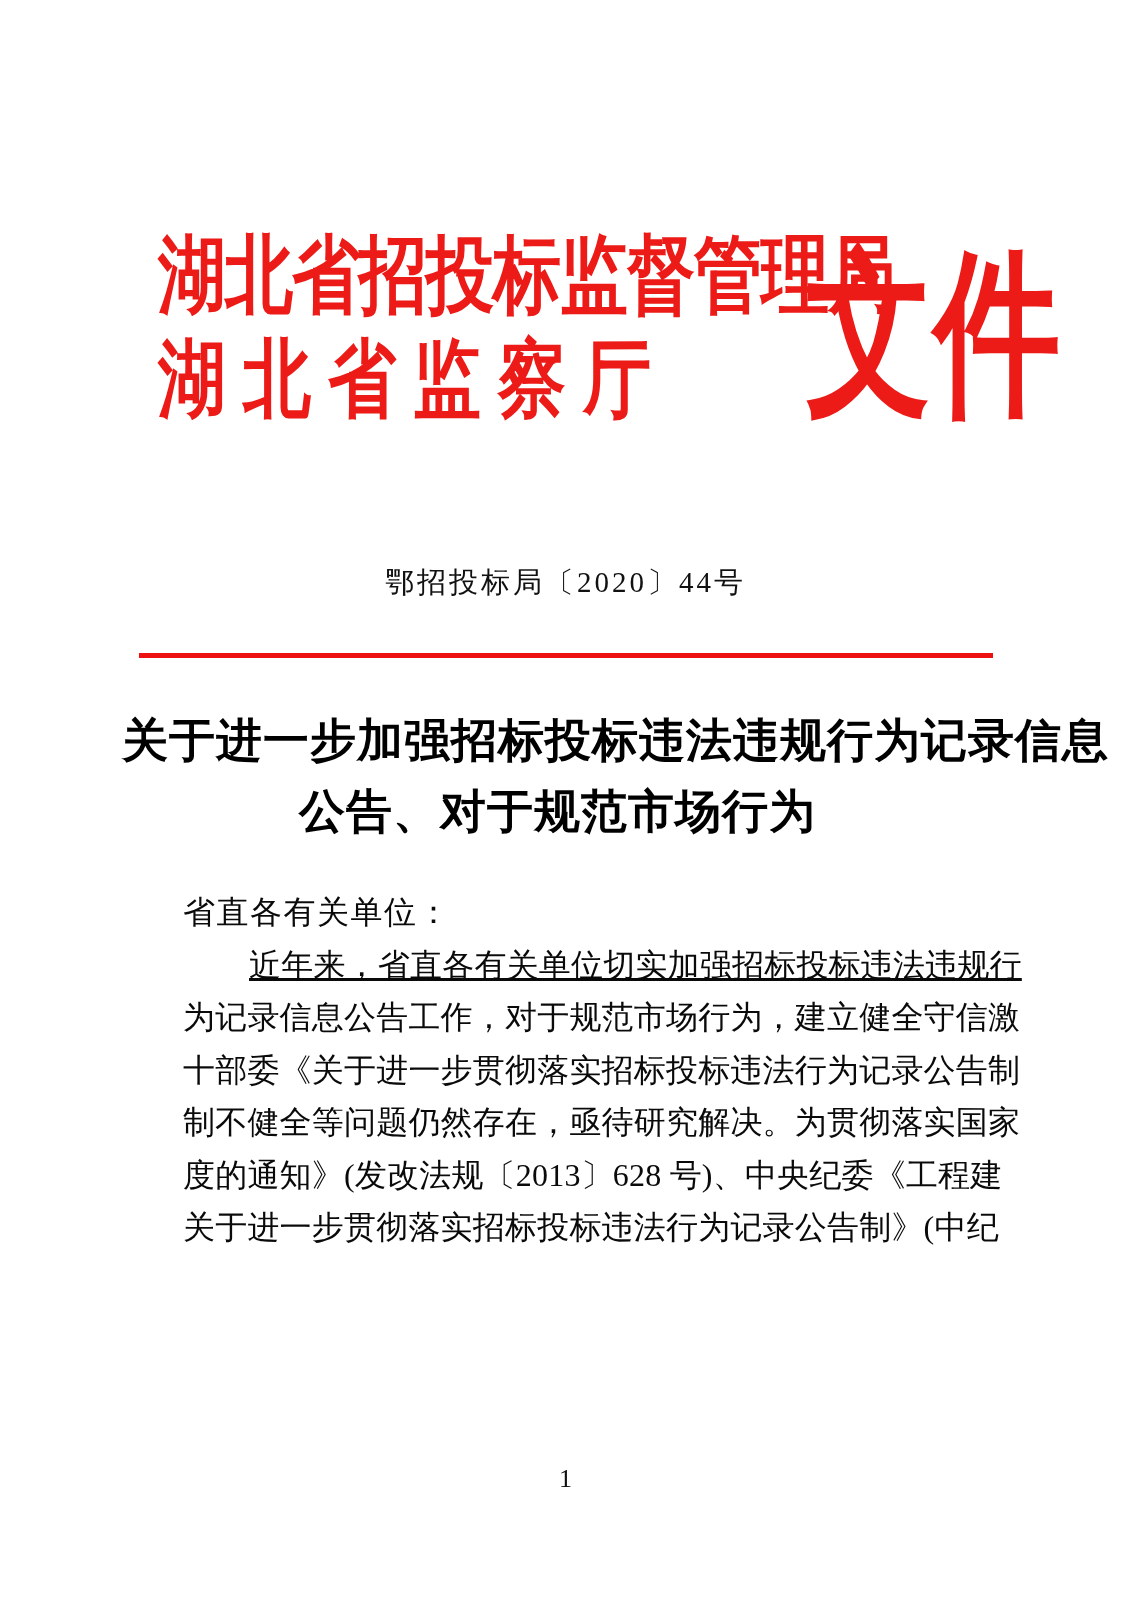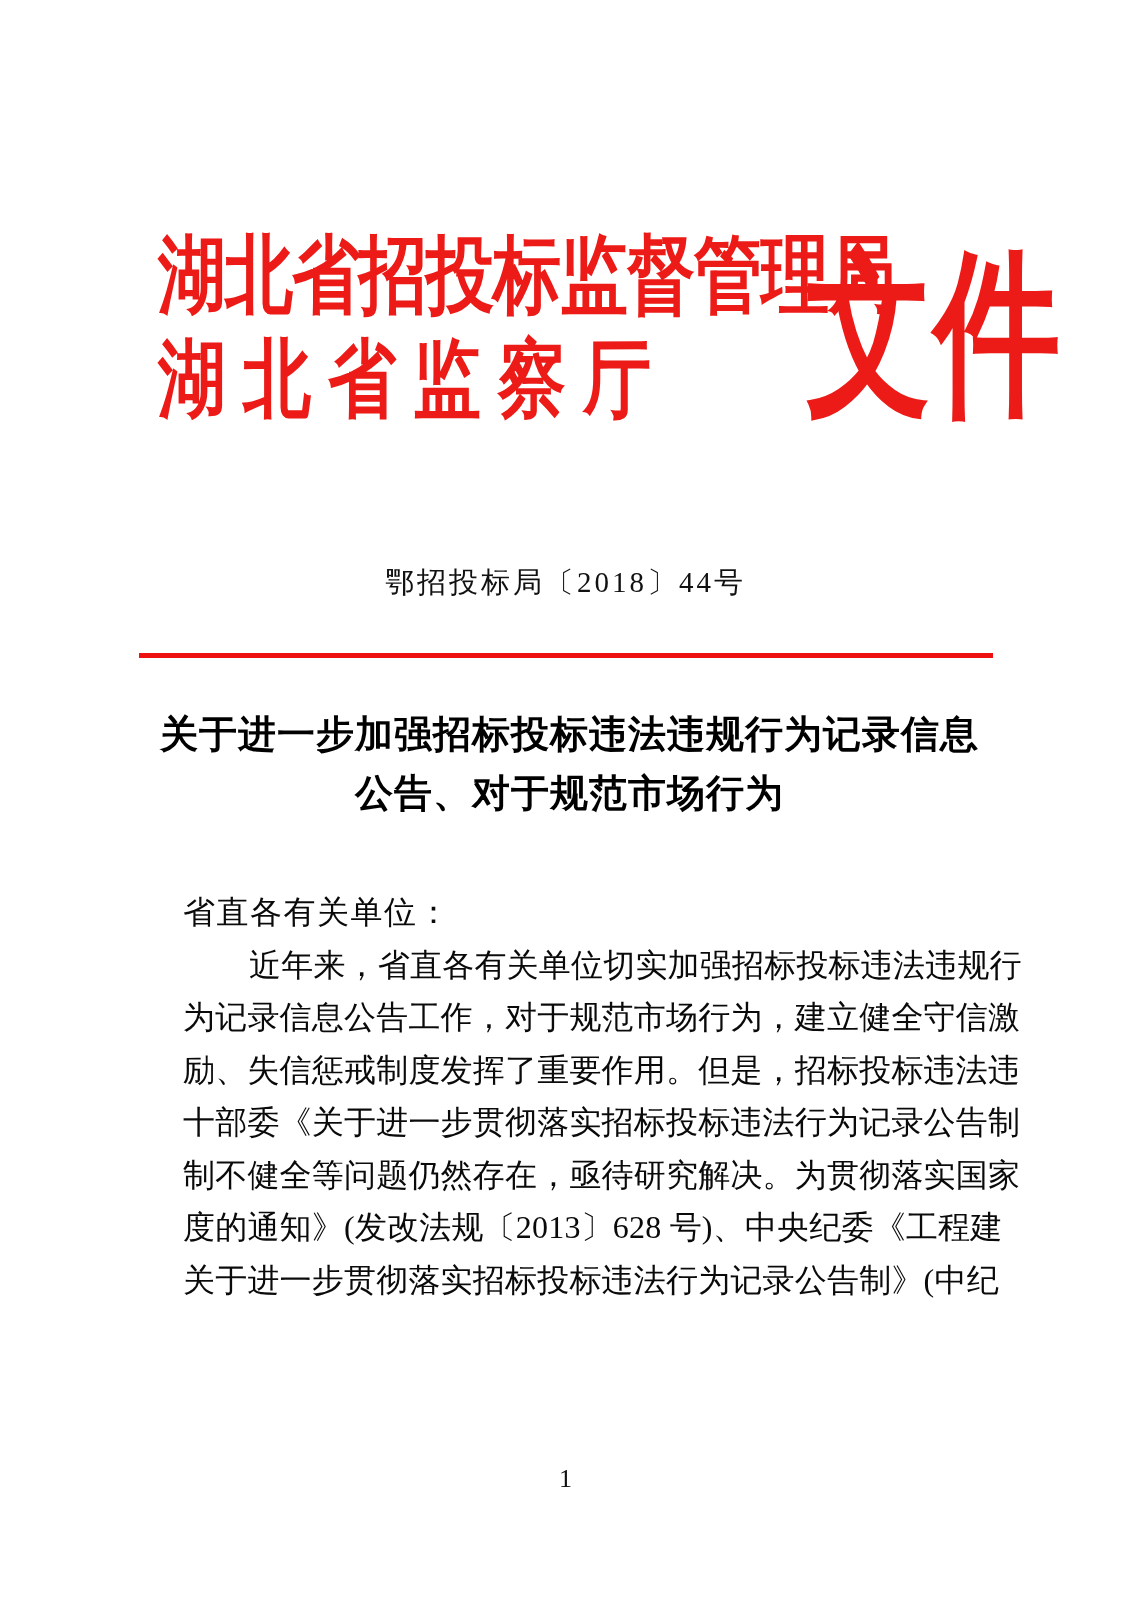--- a/index.html
+++ b/index.html
@@ -93,28 +93,28 @@
     left: 139px;
     top: 653px;
     width: 854px;
     height: 5px;
     background: #ee1111;
   }
 
   
   .doc-title {
     position: absolute;
-    left: 134px;
+    left: 122px;
     top: 705px;
     width: 871px;
     text-align: center;
     color: #000000;
     font-family: "Liberation Serif", "DejaVu Serif", serif;
     font-weight: bold;
-    font-size: 38px;
+    font-size: 46px;
     line-height: 1.55;
     letter-spacing: 1px;
   }
   .doc-title .tl {
     display: block;
     white-space: nowrap;
   }
 
   
   .body-area {
@@ -131,20 +131,21 @@
   .salutation {
     letter-spacing: 1.5px;
     white-space: nowrap;
   }
   .body-line {
     white-space: nowrap;
     letter-spacing: 0.2px;
   }
   .body-line.indent {
     text-indent: 66px;
+    text-decoration: underline;
   }
 
   
   .page-number {
     position: absolute;
     left: 0;
     top: 1464px;
     width: 1131px;
     text-align: center;
     font-family: "Liberation Serif", "DejaVu Serif", serif;
@@ -160,34 +161,33 @@
   <div class="letterhead">
     <div class="lh-inner">
       <div class="issuer-block">
         <div class="issuer-line line1">湖北省招投标监督管理局</div>
         <div class="issuer-line line2">湖北省监察厅</div>
       </div>
       <div class="doc-word">文件</div>
     </div>
   </div>
 
-  <div class="doc-number">鄂招投标局〔2018〕44号</div>
+  <div class="doc-number">鄂招投标局〔2020〕44号</div>
 
   <div class="red-rule"></div>
 
   <div class="doc-title">
     <span class="tl">关于进一步加强招标投标违法违规行为记录信息</span>
     <span class="tl">公告、对于规范市场行为</span>
   </div>
 
   <div class="body-area">
     <div class="salutation">省直各有关单位：</div>
     <div class="body-line indent">近年来，省直各有关单位切实加强招标投标违法违规行</div>
     <div class="body-line">为记录信息公告工作，对于规范市场行为，建立健全守信激</div>
-    <div class="body-line">励、失信惩戒制度发挥了重要作用。但是，招标投标违法违</div>
     <div class="body-line">十部委《关于进一步贯彻落实招标投标违法行为记录公告制</div>
     <div class="body-line">制不健全等问题仍然存在，亟待研究解决。为贯彻落实国家</div>
     <div class="body-line">度的通知》(发改法规〔2013〕628 号)、中央纪委《工程建</div>
     <div class="body-line">关于进一步贯彻落实招标投标违法行为记录公告制》(中纪</div>
   </div>
 
   <div class="page-number">1</div>
 
 </div>
 

